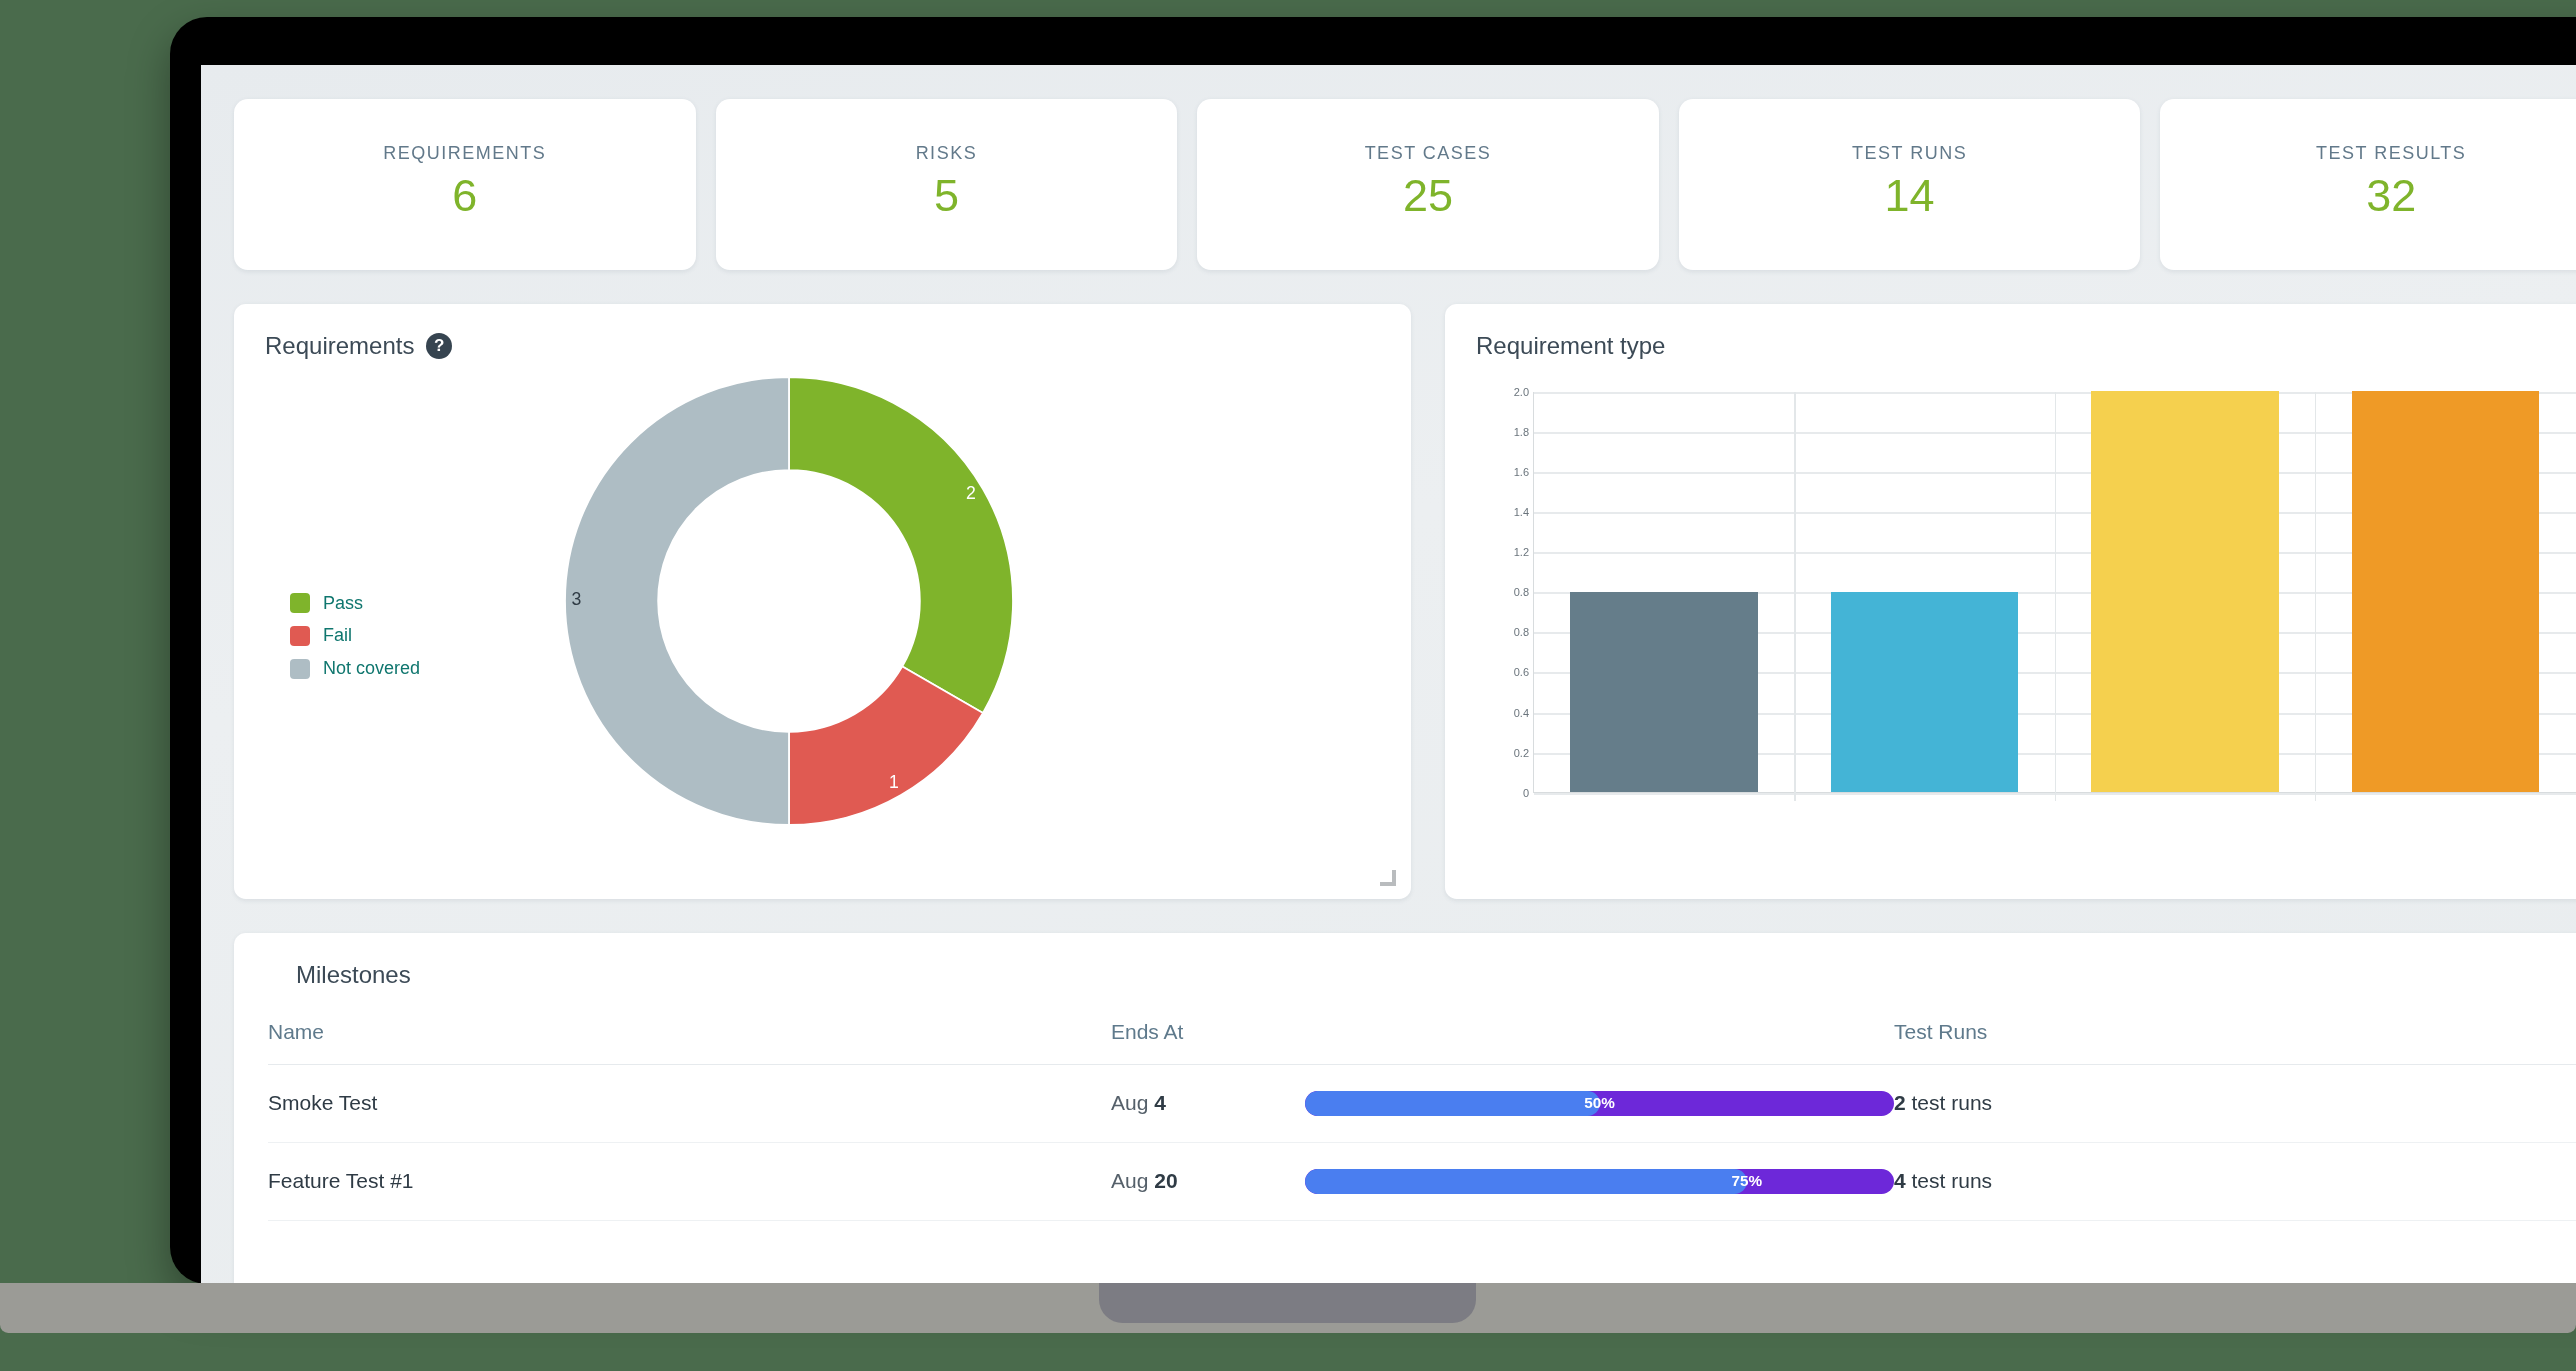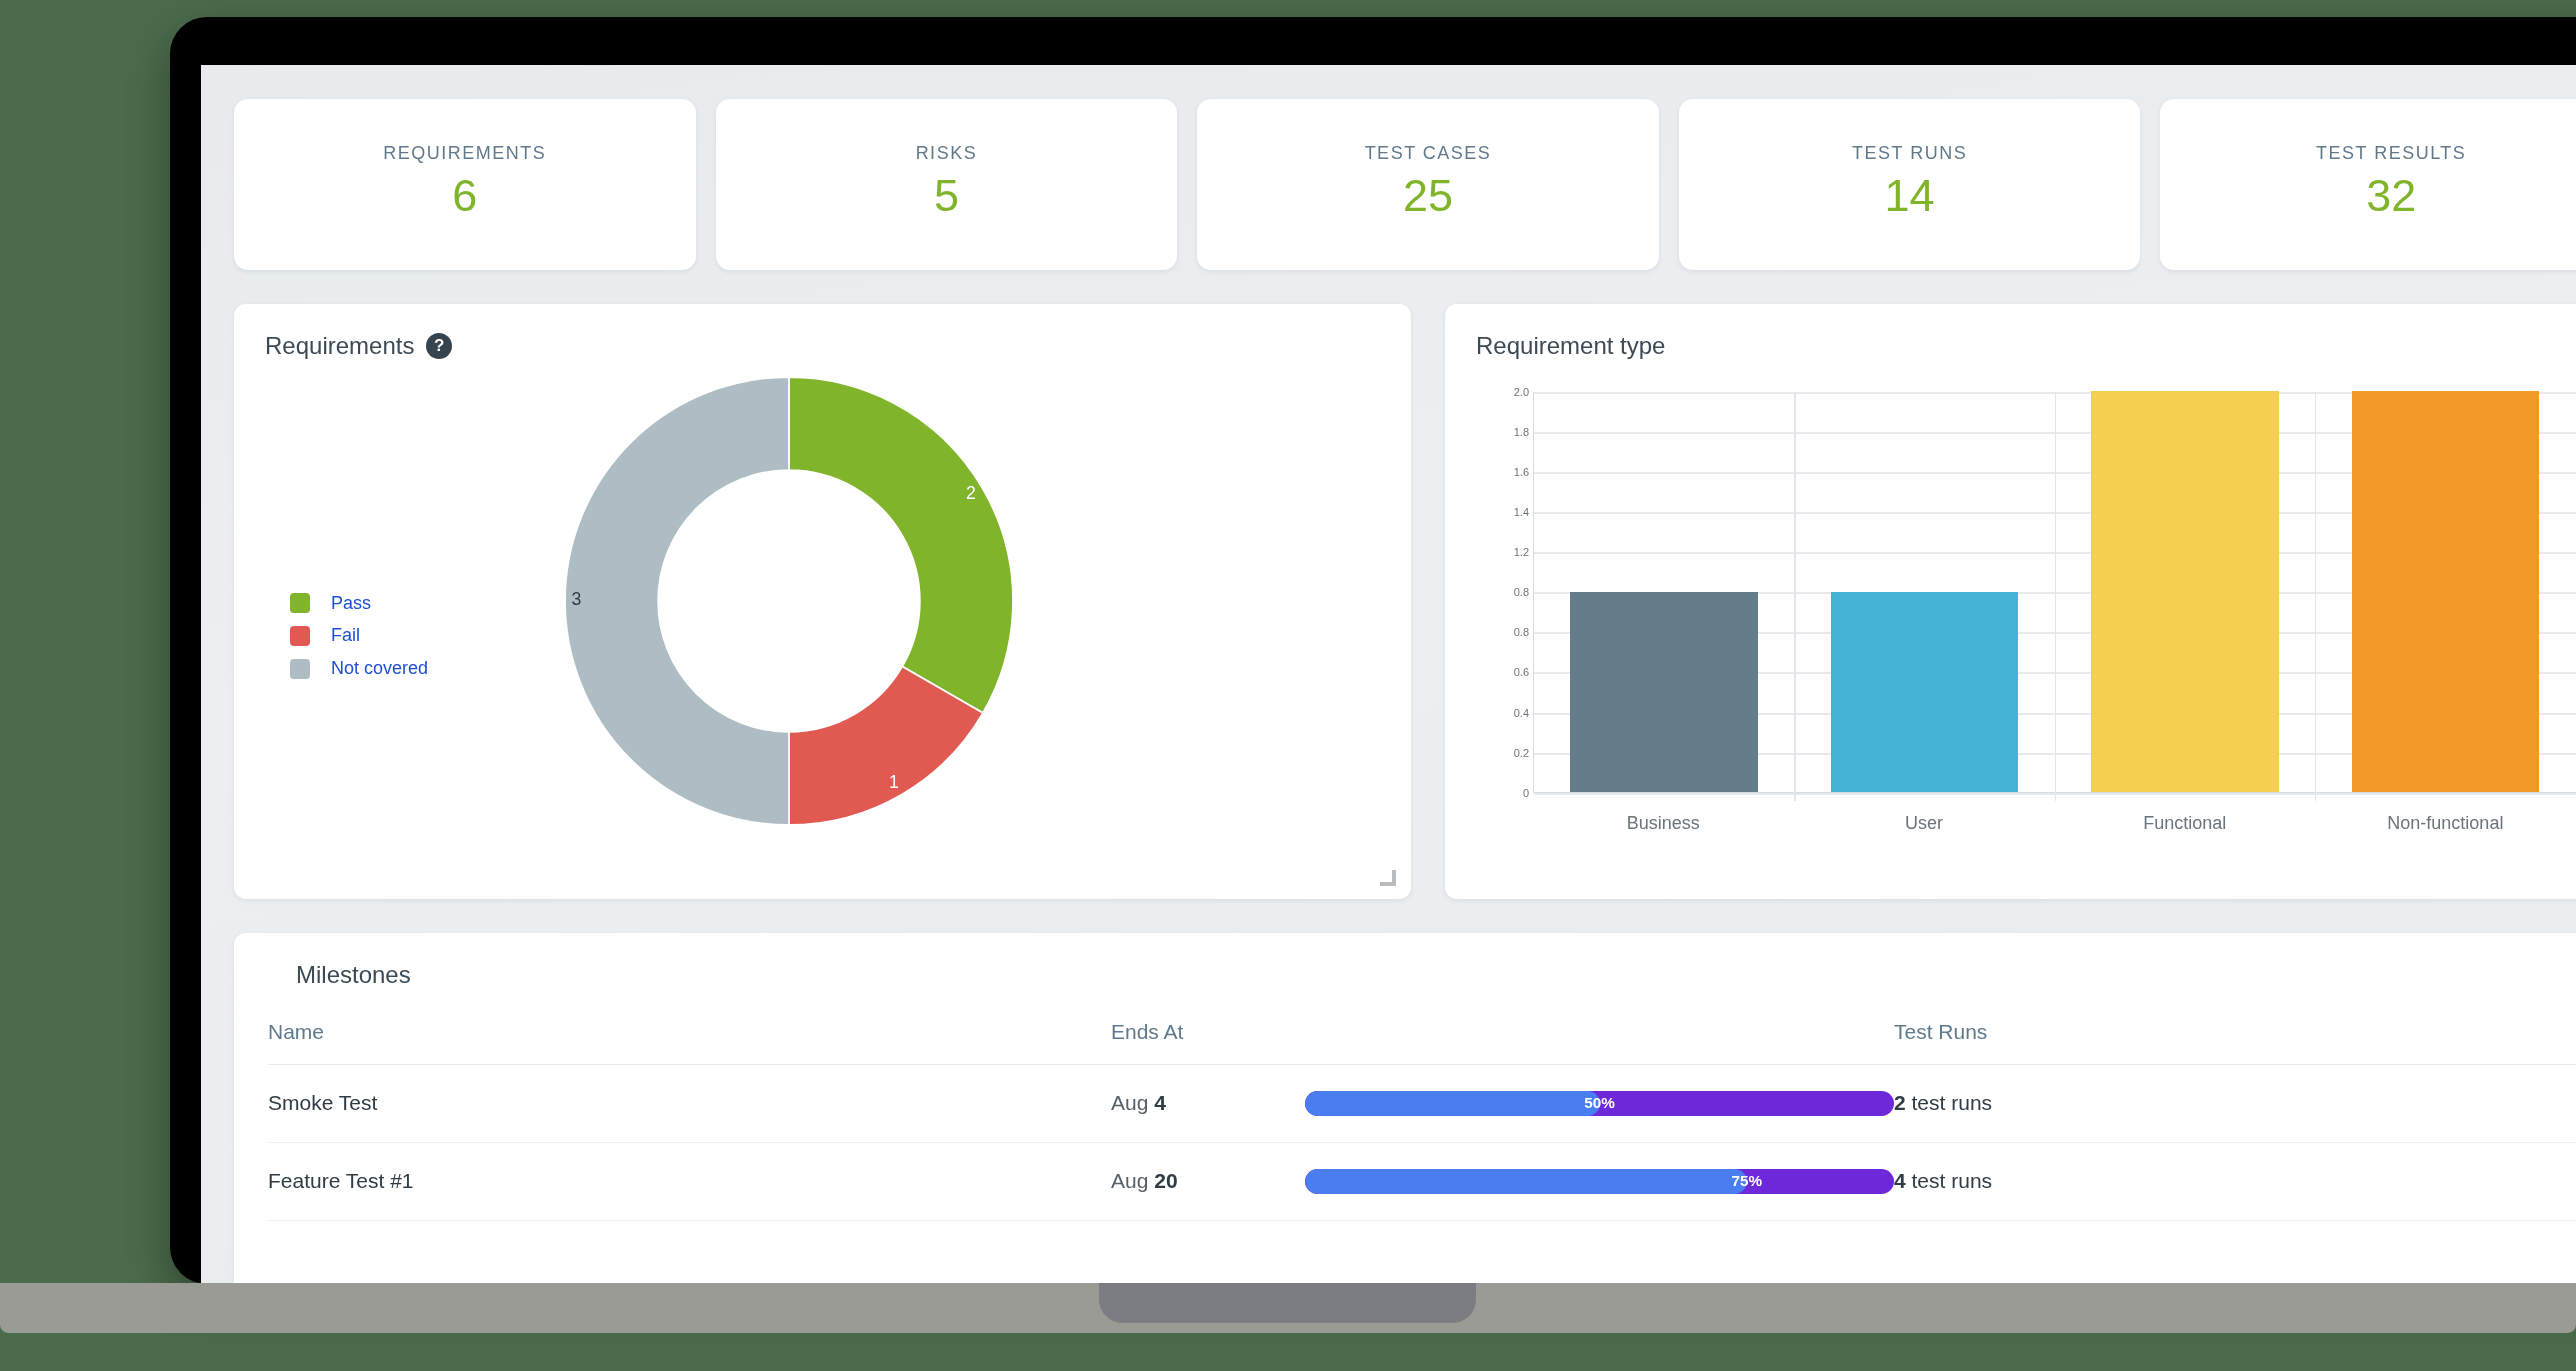--- a/index.html
+++ b/index.html
@@ -162,22 +162,21 @@
     cursor: pointer;
   }
   .legend-swatch {
     width: 20px;
     height: 20px;
     border-radius: 4.1px;
     flex: none;
   }
   .legend-label {
     font-size: 18px;
-    color: #1d4ed8;
-    margin-left: 8px;
+    color: #0f766e;
   }
   #donut-wrap {
     position: absolute;
     left: 300px;
     top: 17.7px;
     width: 448px;
     height: 448px;
   }
   .slice-label {
     position: absolute;
@@ -416,26 +415,20 @@
                   <div class="gridline" style="top: 0px;"></div>
                   <div class="vline" style="left: 25%;"></div>
                   <div class="vline" style="left: 50%;"></div>
                   <div class="vline" style="left: 75%;"></div>
                   <div class="bar" style="left: 3.5%; width: 18%; height: 200px; background: rgb(101, 125, 138);"></div>
                   <div class="bar" style="left: 28.5%; width: 18%; height: 200px; background: rgb(68, 180, 214);"></div>
                   <div class="bar" style="left: 53.5%; width: 18%; height: 401px; background: rgb(245, 208, 78);"></div>
                   <div class="bar" style="left: 78.5%; width: 18%; height: 401px; background: rgb(239, 154, 38);"></div>
                 </div>
             </div>
-            <div class="x-labels">
-                <div class="x-label" style="left: 12.5%;">Business</div>
-                <div class="x-label" style="left: 37.5%;">User</div>
-                <div class="x-label" style="left: 62.5%;">Functional</div>
-                <div class="x-label" style="left: 87.5%;">Non-functional</div>
-              </div>
           </div>
           <div class="resize-handle"></div>
         </div>
       </div>
 
       <div id="milestones-panel">
         <div id="milestones-title">Milestones</div>
         <table id="milestones-table">
           <thead>
             <tr>

